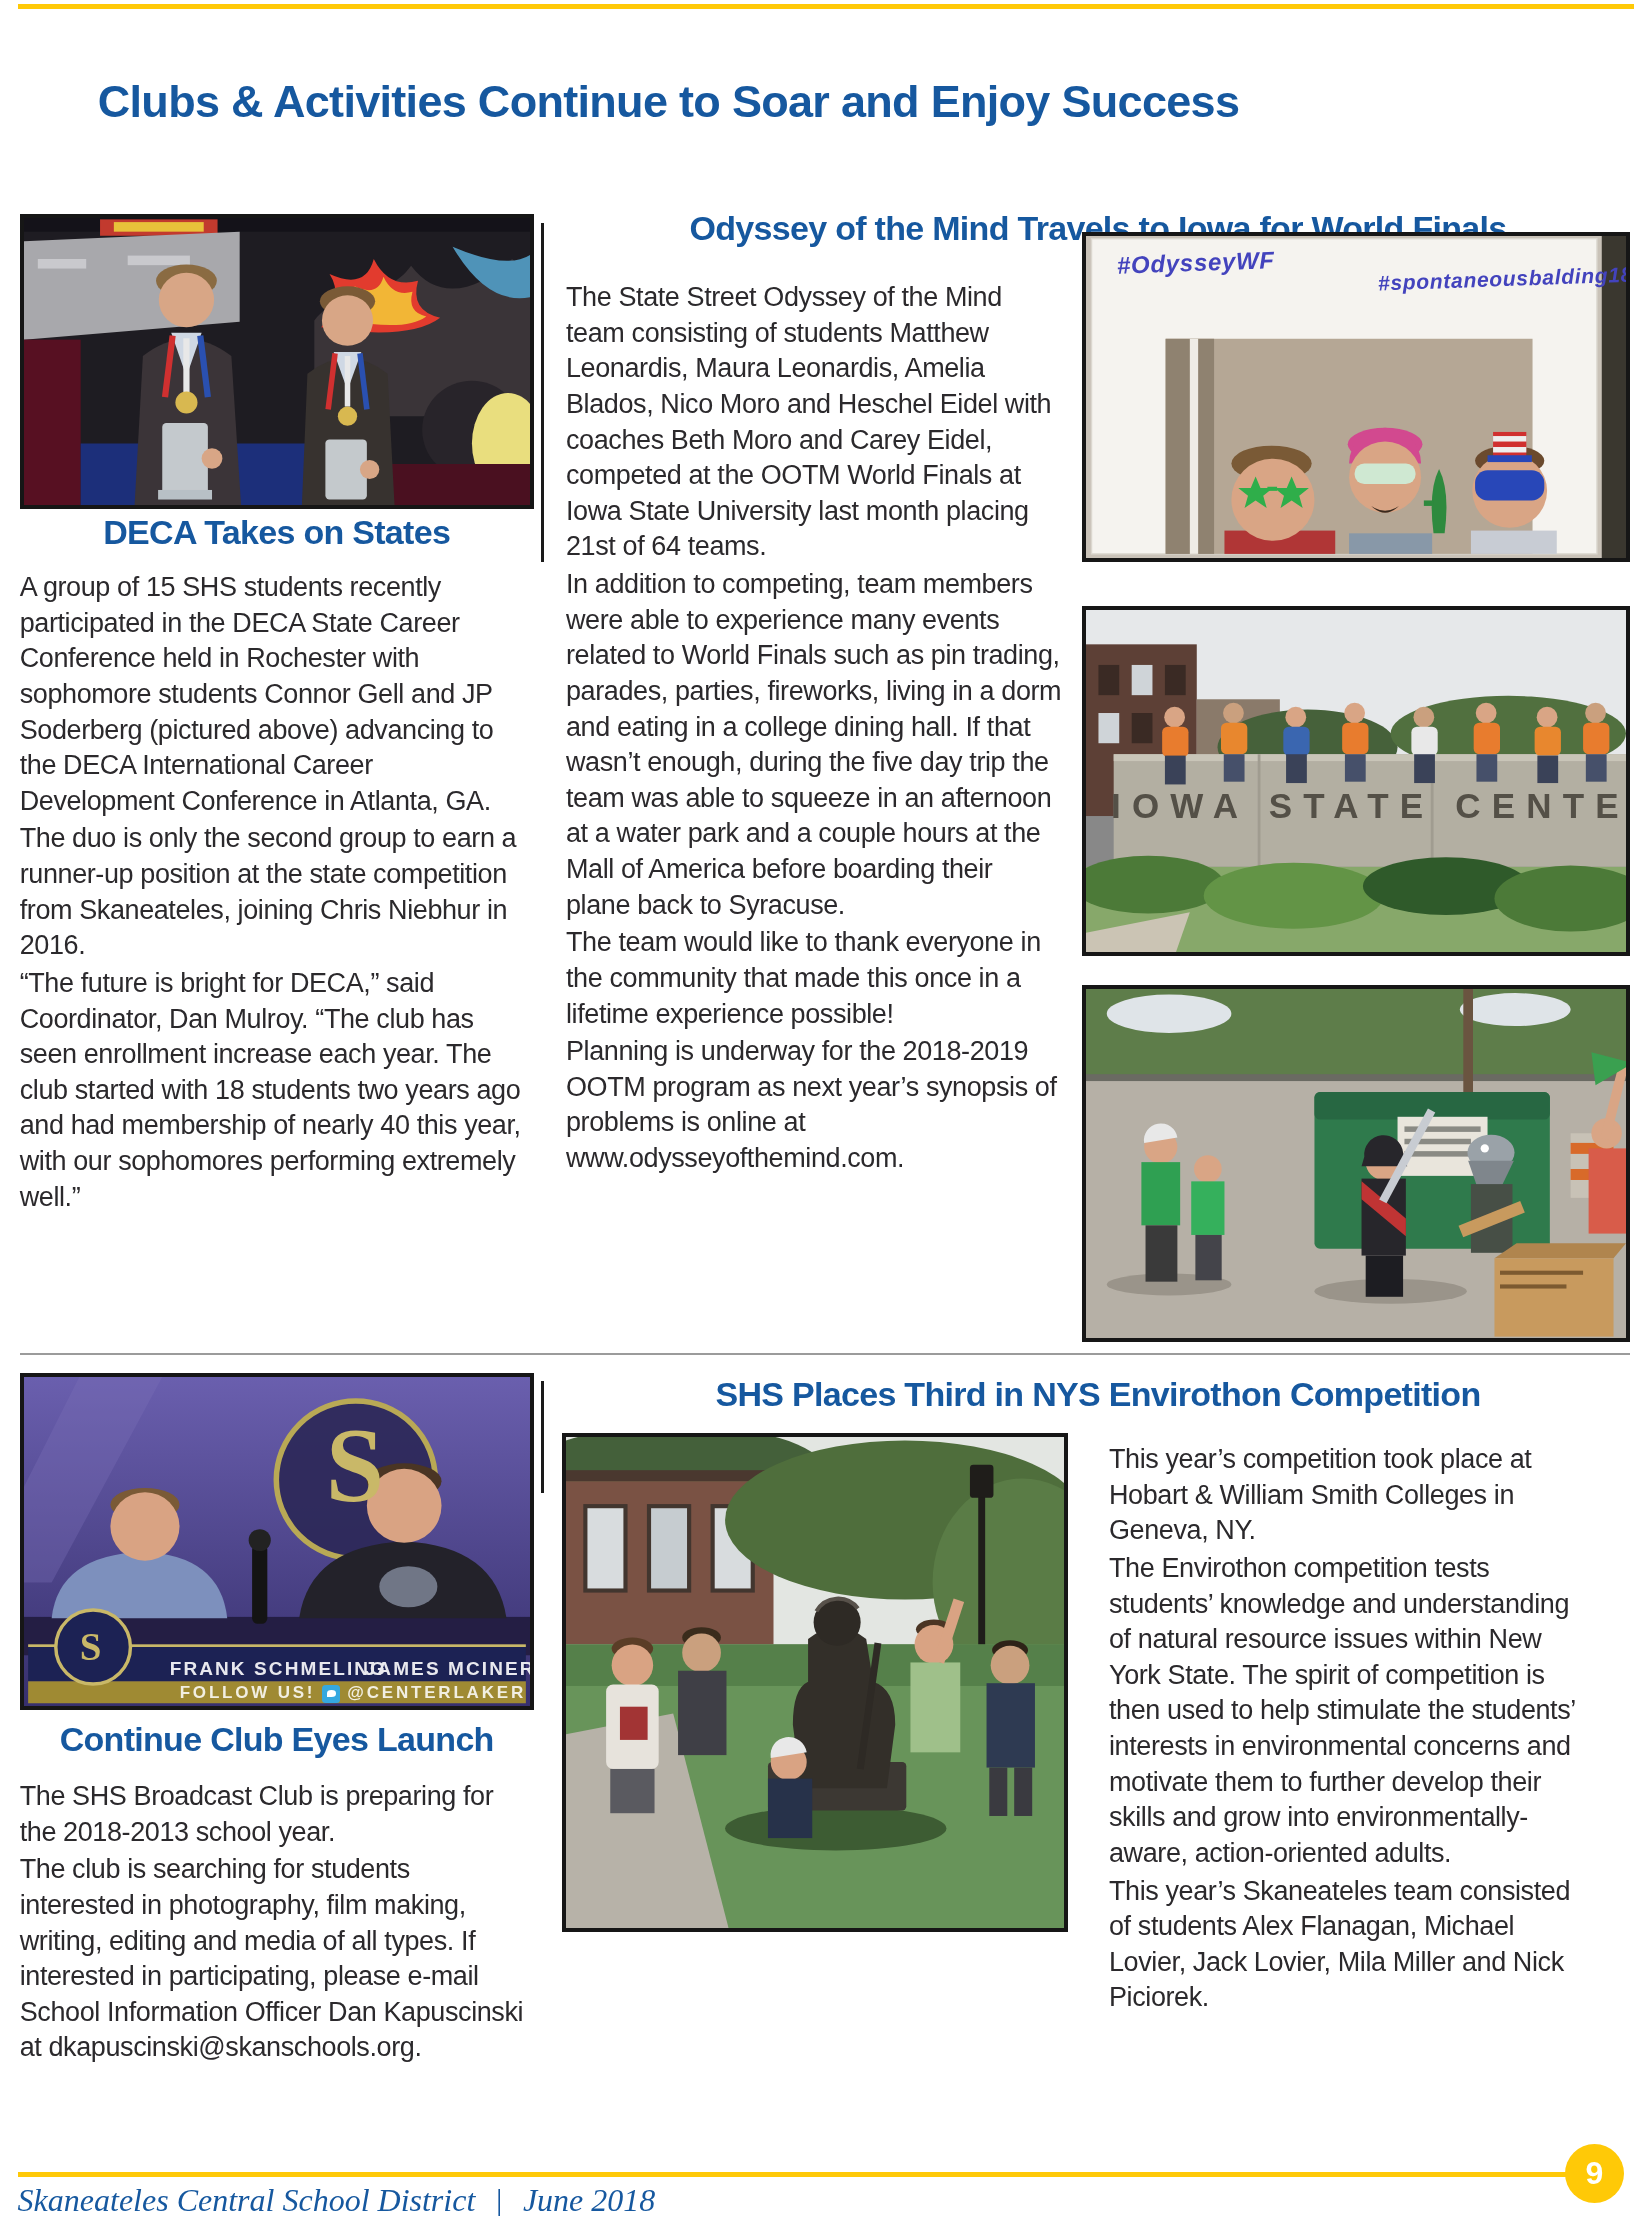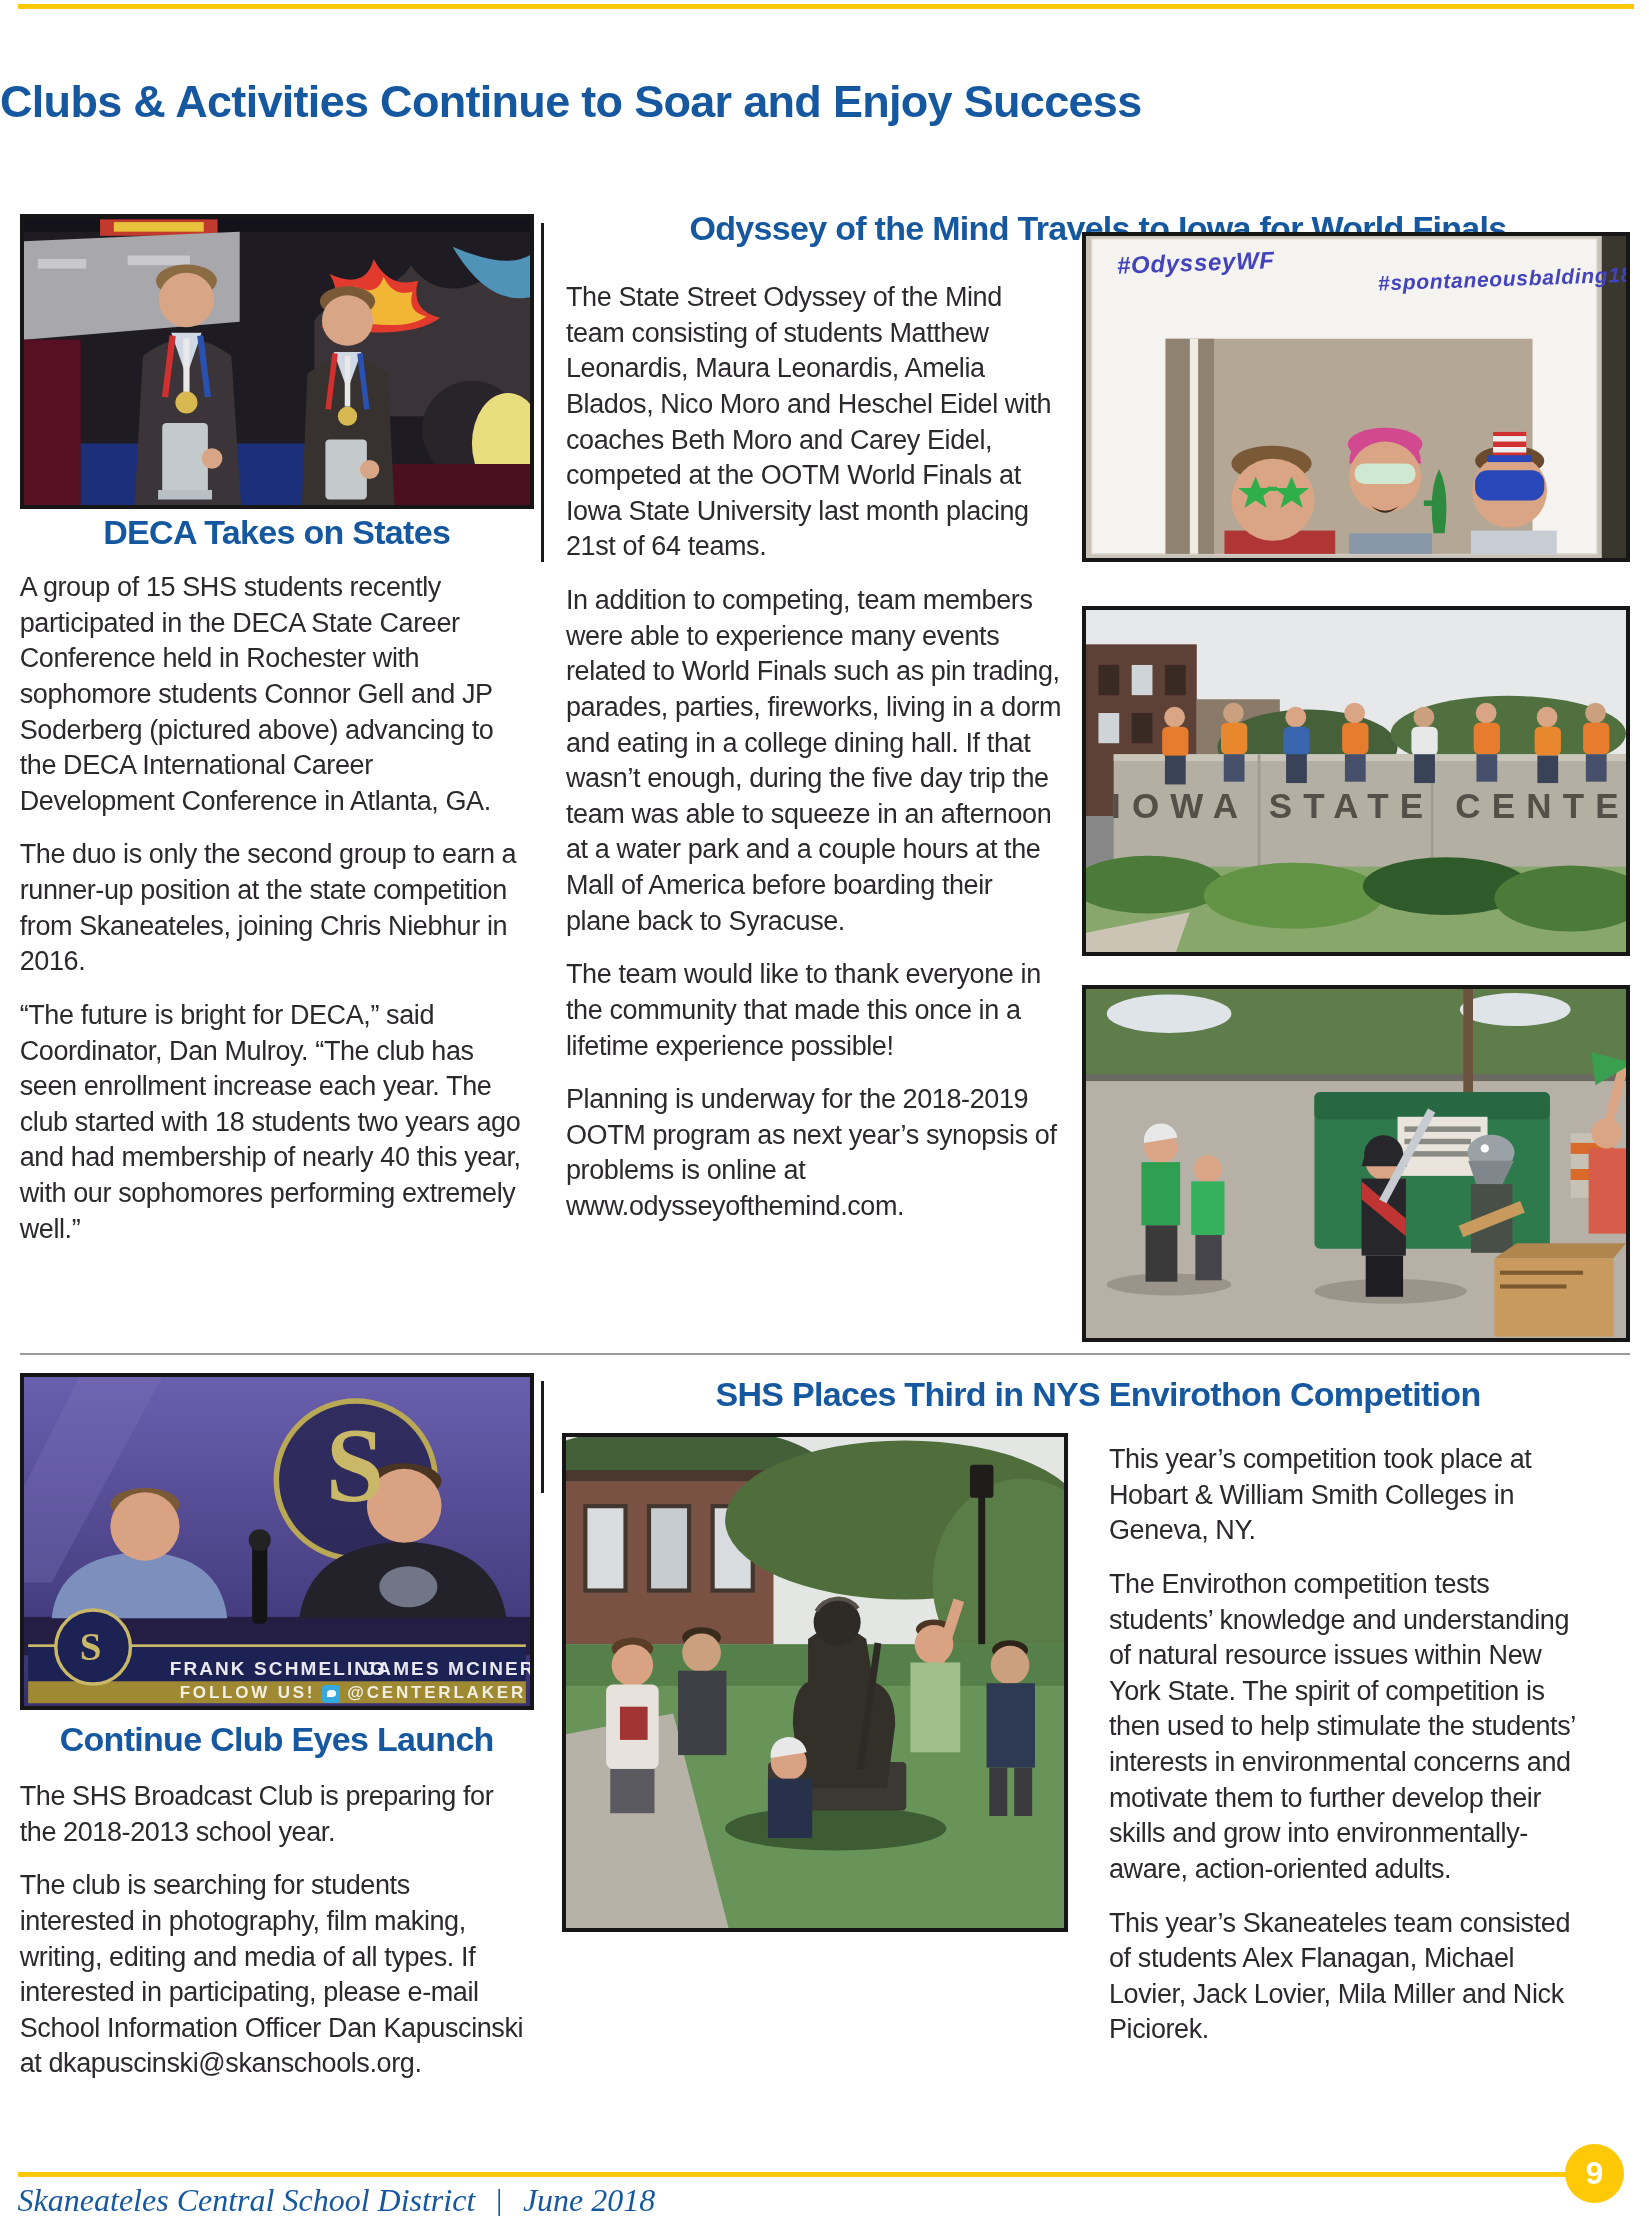--- a/index.html
+++ b/index.html
@@ -2,33 +2,33 @@
 <html style="font-size:11.2px"><head>
 <meta charset="utf-8">
 <style>
   html,body { margin:0; padding:0; background:#ffffff; }
   #page {
     position:relative; width:1649px; height:2216px; background:#ffffff;
     font-family:"Liberation Sans", sans-serif; color:#2b292c; overflow:hidden;
   }
   .rule-gold { position:absolute; background:#ffc907; }
   .main-title {
-    position:absolute; left:0; top:76px; width:1337px; text-align:left;
+    position:absolute; left:0; top:76px; width:1337px; text-align:center;
     font-size:45px; font-weight:bold; color:#16589f; letter-spacing:-0.7px;
   }
   .sub-title {
     position:absolute; left:0; top:133px; width:1649px; text-align:center;
     font-size:35px; font-weight:bold; color:#16589f; letter-spacing:-0.7px;
   }
   .section-heading {
     position:absolute; font-size:34px; font-weight:bold; color:#16589f;
     text-align:center; letter-spacing:-0.7px; white-space:nowrap;
   }
   .col {
-    position:absolute; display:flex; flex-direction:column; gap:18px;
+    position:absolute; display:flex; flex-direction:column; gap:2px;
   }
   .col p {
     margin:0; font-size:27px; line-height:1.32; color:#2b292c; letter-spacing:-0.4px;
   }
   .vrule { position:absolute; width:2.8px; background:#1a1a1a; }
   .hdivider { position:absolute; height:2.1px; background:#9b9b9b; }
   .photo {
     position:absolute; border:4.2px solid #161616; box-sizing:border-box;
     overflow:hidden; background:#888;
   }

